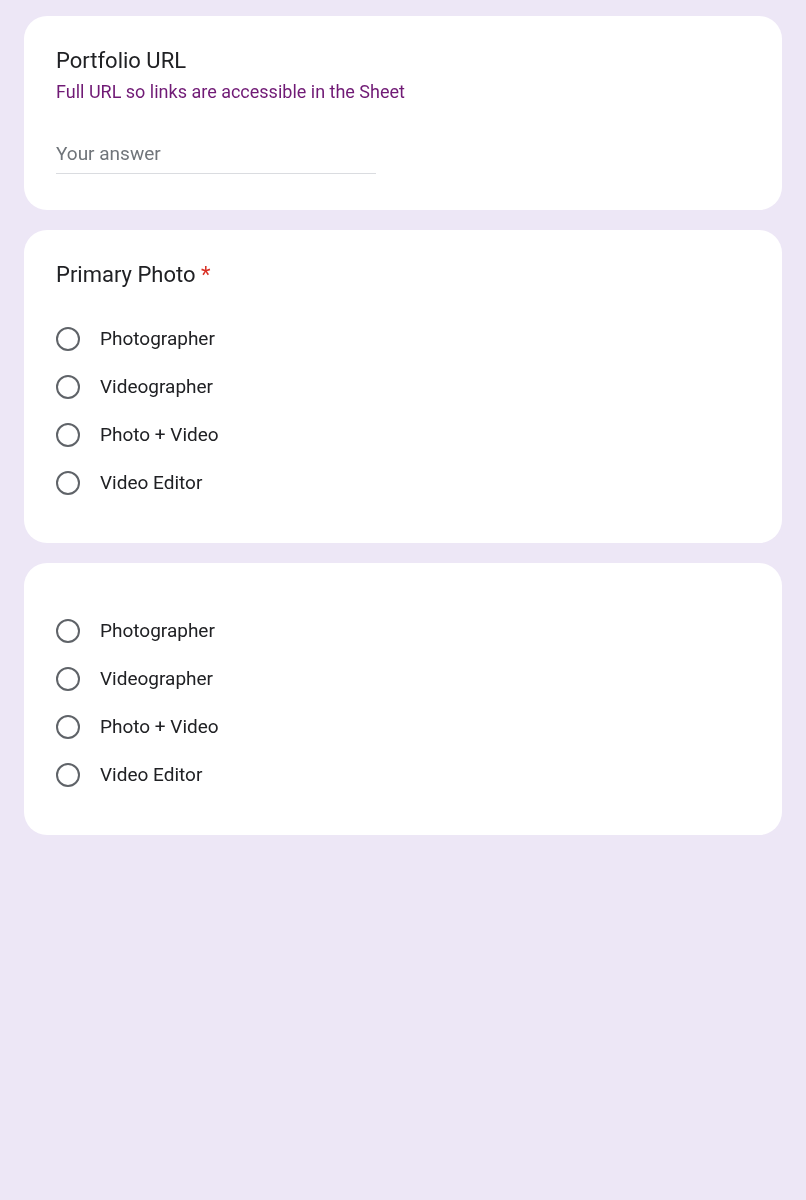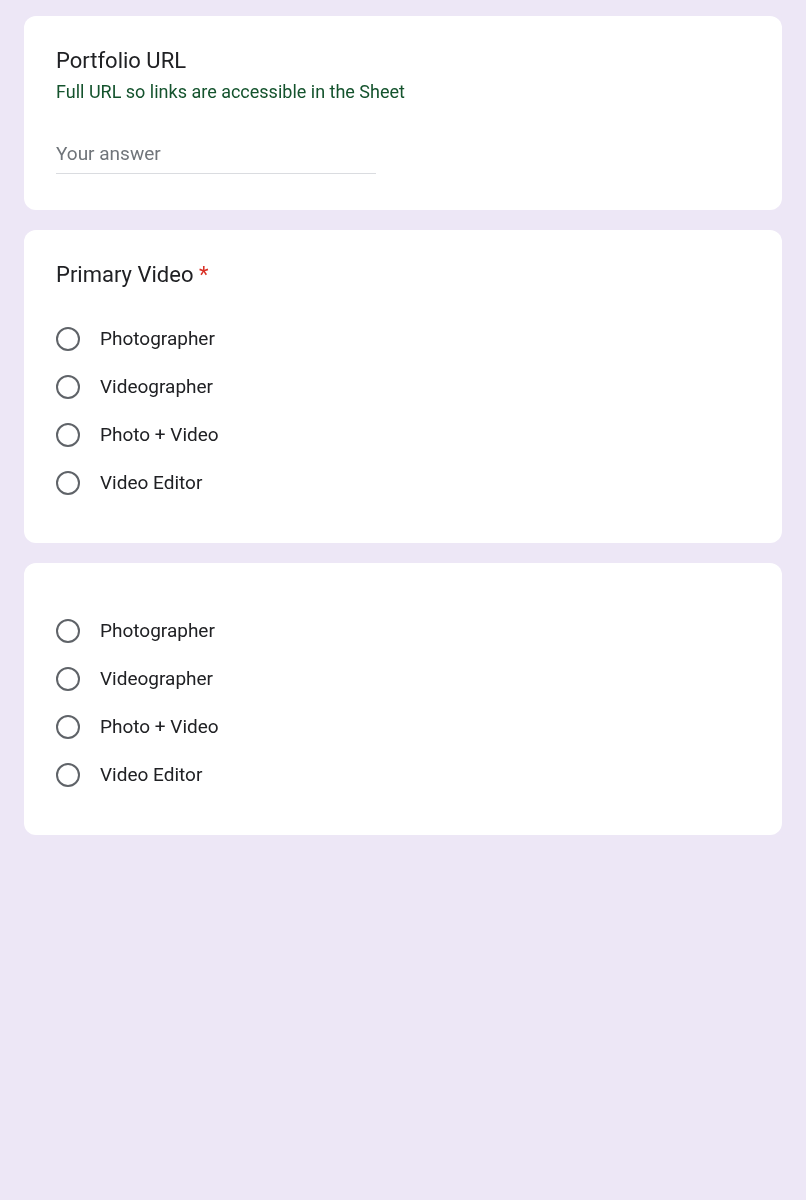--- a/index.html
+++ b/index.html
@@ -8,33 +8,33 @@
       padding: 0;
     }
     body {
       font-family: 'Roboto', 'Helvetica Neue', Arial, sans-serif;
       background-color: #ede7f6;
       padding: 16px 24px;
       width: 806px;
     }
     .card {
       background-color: #ffffff;
-      border-radius: 12px;
+      border-radius: 23px;
       padding: 32px 32px 36px 32px;
       margin-bottom: 20px;
     }
     .question-title {
       font-size: 22px;
       color: #202124;
       font-weight: 400;
       margin-bottom: 8px;
     }
     .question-description {
       font-size: 18px;
-      color: #14532d;
+      color: #701a75;
       font-weight: 400;
       margin-bottom: 36px;
     }
     .required-asterisk {
       color: #d93025;
     }
     .text-input {
       border: none;
       border-bottom: 1px solid #dadce0;
       font-size: 19px;
@@ -75,21 +75,21 @@
 <body>
 
 <div class="card">
   <div class="question-title">Portfolio URL</div>
   <div class="question-description">Full URL so links are accessible in the Sheet</div>
   <input type="text" class="text-input" placeholder="Your answer" style="">
 </div>
 
 <div class="card">
   <div class="question-title title-with-margin">
-    <span>Primary Video</span>
+    <span>Primary Photo</span>
     <span class="required-asterisk">*</span>
   </div>
   <div class="radio-group">
     <div class="radio-option">
       <div class="radio-circle"></div>
       <span class="radio-label">Photographer</span>
     </div>
     <div class="radio-option">
       <div class="radio-circle"></div>
       <span class="radio-label">Videographer</span>

